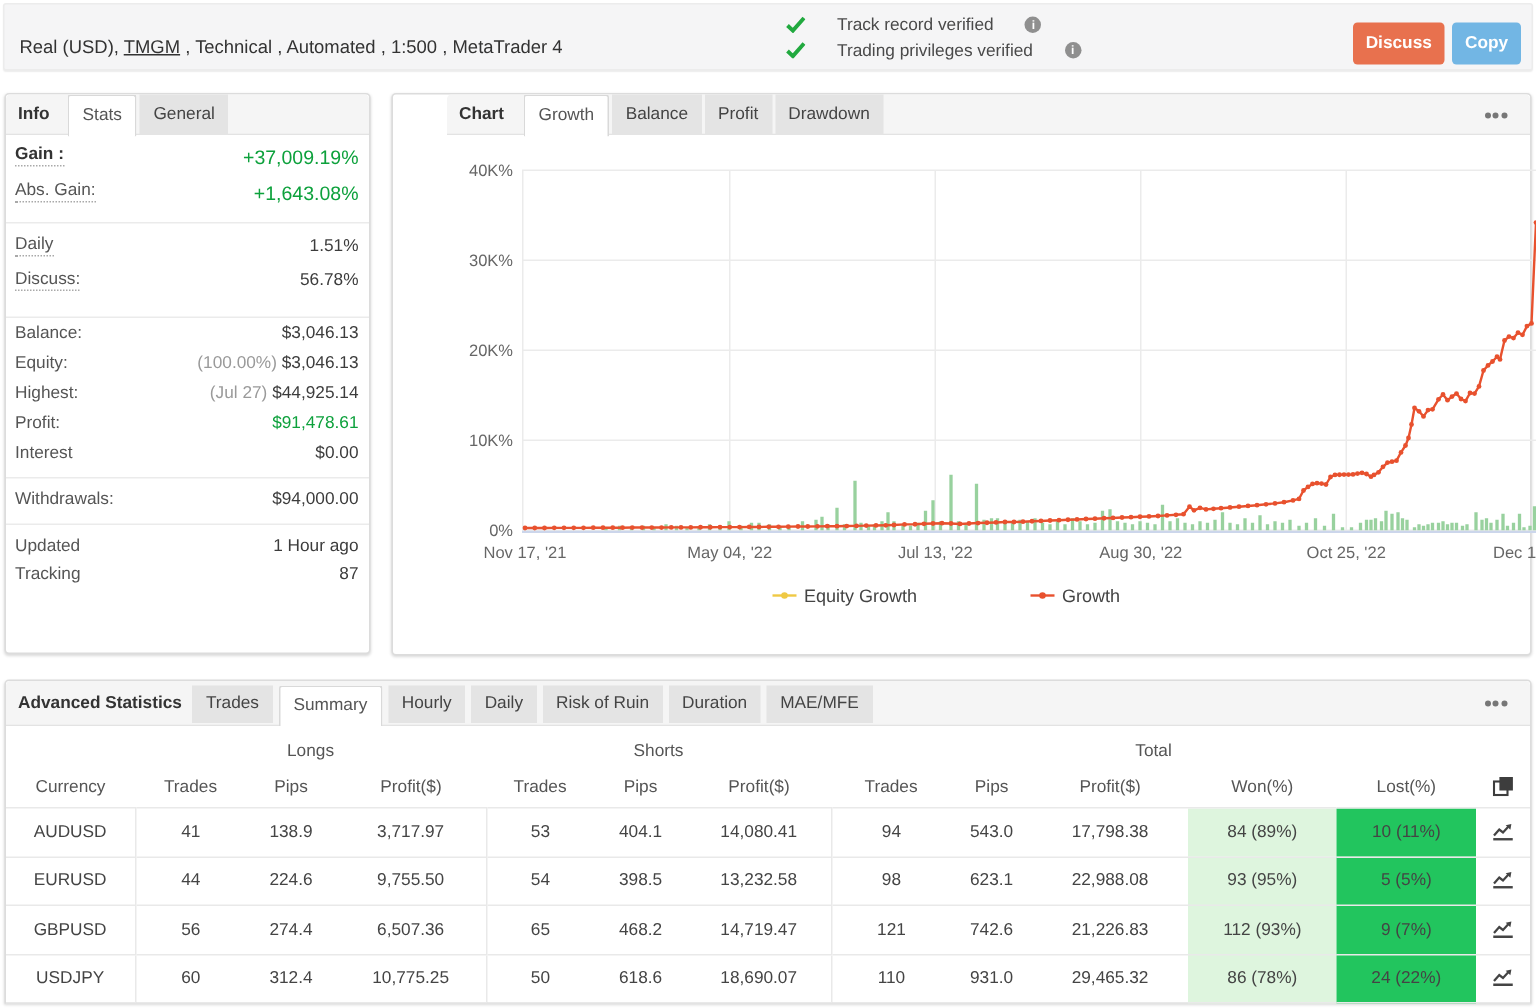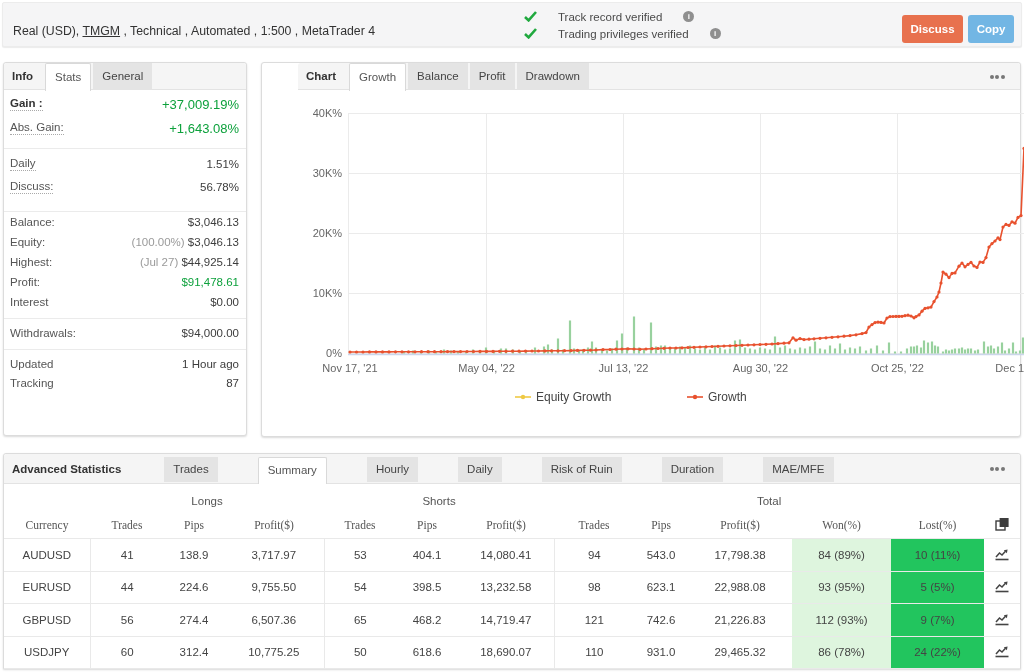--- a/index.html
+++ b/index.html
@@ -41,32 +41,32 @@
 .blab { font-weight:bold; color:#333; font-size:11.5px; }
 .val { font-size:11.5px; color:#3c3c3c; }
 .val.bold { font-weight:normal; font-size:13px;text-align:center; }
 .green { color:#0da13c; }
 .muted { color:#9a9a9a; }
 .isec.sep { border-top:1px solid #ebebeb; }
 
 .panel-chart { left:261px; top:62px; width:760px; height:375px;padding-left:36px; }
 
 .panel-adv { left:3px; top:453px; width:1018px; height:216px; border-radius:3px 3px 0 0; }
-.panel-adv .pstrip { height:30px;gap:36px; }
+.panel-adv .pstrip { height:30px; }
 .panel-adv .ptitle { line-height:30px; }
 .panel-adv .tab { line-height:25px; margin-top:3px; height:25px; margin-left:4px; }
 .panel-adv .tab.act { height:27px; margin-bottom:-1px; border-radius:2px 2px 0 0; }
 .panel-adv .dots3 { top:13px; }
 
 table.stats { border-collapse:collapse; table-layout:fixed; width:1016px; margin-top:5.5px; }
 table.stats td { text-align:center; font-size:11.5px; color:#444; padding:0; }
 tr.grow { height:22px; }
 tr.grow td { font-size:11.5px; color:#555; }
 tr.hrow { height:27px; }
-tr.hrow td { font-size:11.5px; color:#555;font-family:Liberation Serif, serif; }
+tr.hrow td { font-size:11.5px; color:#555; }
 tr.drow { height:32.5px; border-top:1px solid #e9e9e9; }
 tr.drow:last-child { border-bottom:1px solid #e9e9e9; }
 td.cur { color:#444; }
 td.br { border-right:1px solid #e9e9e9; }
 td.cur { border-right:1px solid #e9e9e9; }
 .g { color:#2e9e5a;margin-top:12px; }
 td.won { background:#def5de; }
 td.lost { background:#22c55e; }
 td.ic svg { vertical-align:middle; }
 </style></head>

